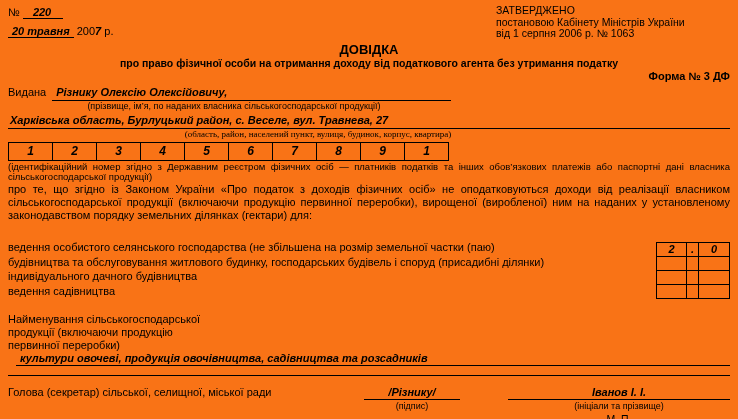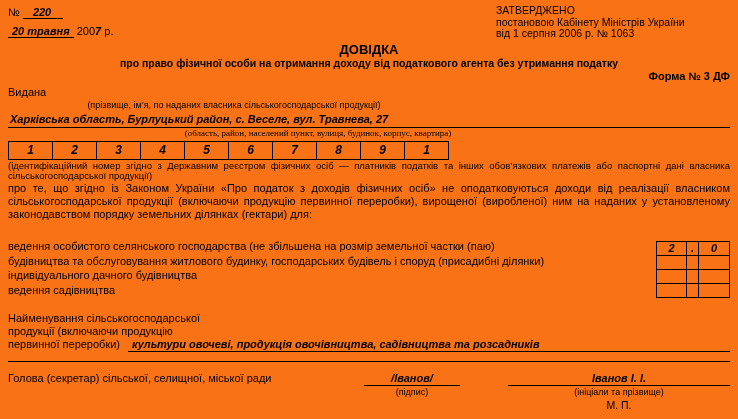--- a/index.html
+++ b/index.html
@@ -31,21 +31,21 @@
     font-weight:bold; font-style:italic; font-size:12px; }
   .id-caption { font-size:9.5px; line-height:10.5px; text-align:justify; margin-top:1px; }
   .statement { text-align:justify; line-height:13px; }
   .purposes-row { display:flex; justify-content:space-between; margin-top:18px;align-items:center; }
   .purposes { line-height:14.5px; }
   .ha-grid { border-collapse:collapse; margin-top:2px; }
   .ha-grid td { border:1px solid #000; height:14px; padding:0; text-align:center;
     font-weight:bold; font-style:italic; font-size:11px; line-height:13px; }
   .ha-int { width:30px; } .ha-sep { width:12px; } .ha-frac { width:31px; }
   .product { margin-top:14px; line-height:13px; }
-  .product-line3 { display:flex; }
+  .product-line3 { display:flex;flex-direction:column; }
   .product-value { flex:1; margin-left:8px; padding-left:4px; }
   .cont-line { border-bottom:1px solid #000; height:10px; }
   .sig-row { display:flex; margin-top:10px; }
   .sig-title { width:356px; }
   .sig-block { text-align:center; }
   .sig-sign { width:96px; }
   .sig-name { flex:1; margin-left:48px; }
   .sig-line { border-bottom:1px solid #000; line-height:13px; }
   .sig-block .caption { margin-top:1px; }
   .seal { margin-top:2px; font-size:10.5px; }
@@ -68,20 +68,21 @@
       <div>від 1 серпня 2006 р. № 1063</div>
     </div>
   </div>
 
   <div class="title">ДОВІДКА</div>
   <div class="subtitle">про право фізичної особи на отримання доходу від податкового агента без утримання податку</div>
   <div class="form-label">Форма № 3 ДФ</div>
 
   <div class="issued-line">
     <span>Видана</span>
+    <span class="hand u issued-name">Різнику Олексію Олексійовичу,</span>
   </div>
   <div class="caption caption-name">(прізвище, ім’я, по наданих власника сільськогосподарської продукції)</div>
 
   <div class="hand u address-line">Харківська область, Бурлуцький район, с. Веселе, вул. Травнева, 27</div>
   <div class="caption caption-address">(область, район, населений пункт, вулиця, будинок, корпус, квартира)</div>
 
   <table class="id-table">
     <tbody>
         <tr>
       <td>1</td>
@@ -140,21 +141,21 @@
     <div class="product-line3">
       <span>первинної переробки)</span>
       <span class="hand u product-value">культури овочеві, продукція овочівництва, садівництва та розсадників</span>
     </div>
     <div class="cont-line"></div>
   </div>
 
   <div class="sig-row">
     <div class="sig-title">Голова (секретар) сільської, селищної, міської ради</div>
     <div class="sig-block sig-sign">
-      <div class="sig-line hand">/Іванов/</div>
+      <div class="sig-line hand">/Різнику/</div>
       <div class="caption">(підпис)</div>
     </div>
     <div class="sig-block sig-name">
       <div class="sig-line hand">Іванов І. І.</div>
       <div class="caption">(ініціали та прізвище)</div>
       <div class="seal">М. П.</div>
     </div>
   </div>
 
   <div class="validity">

